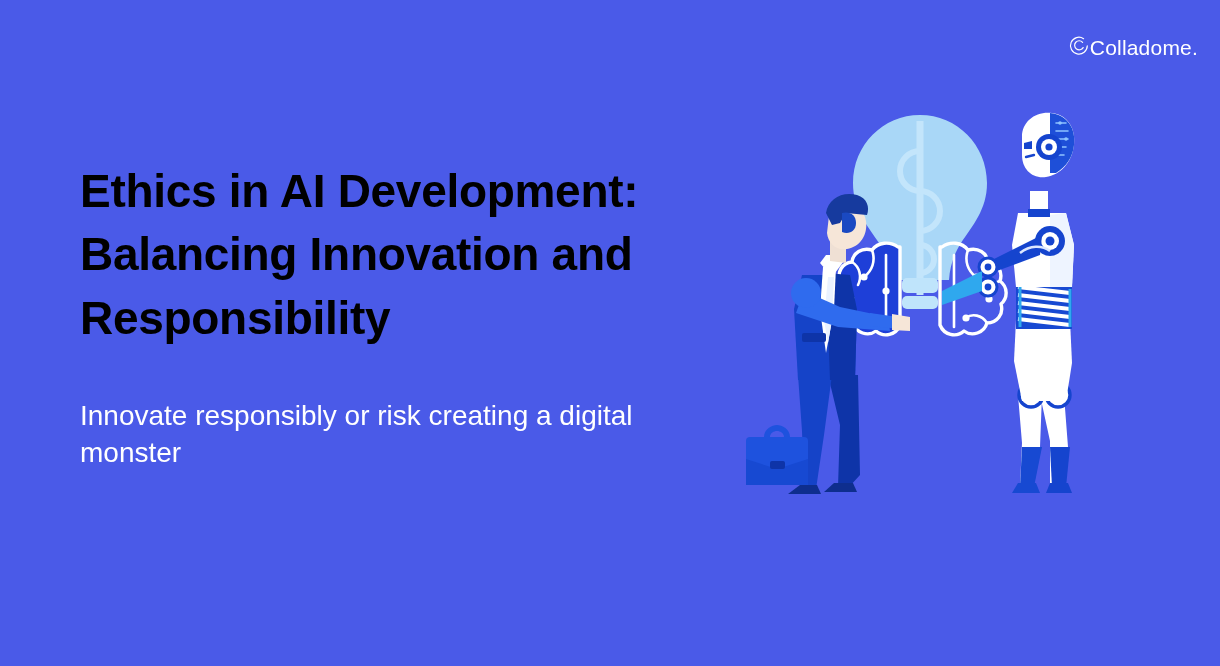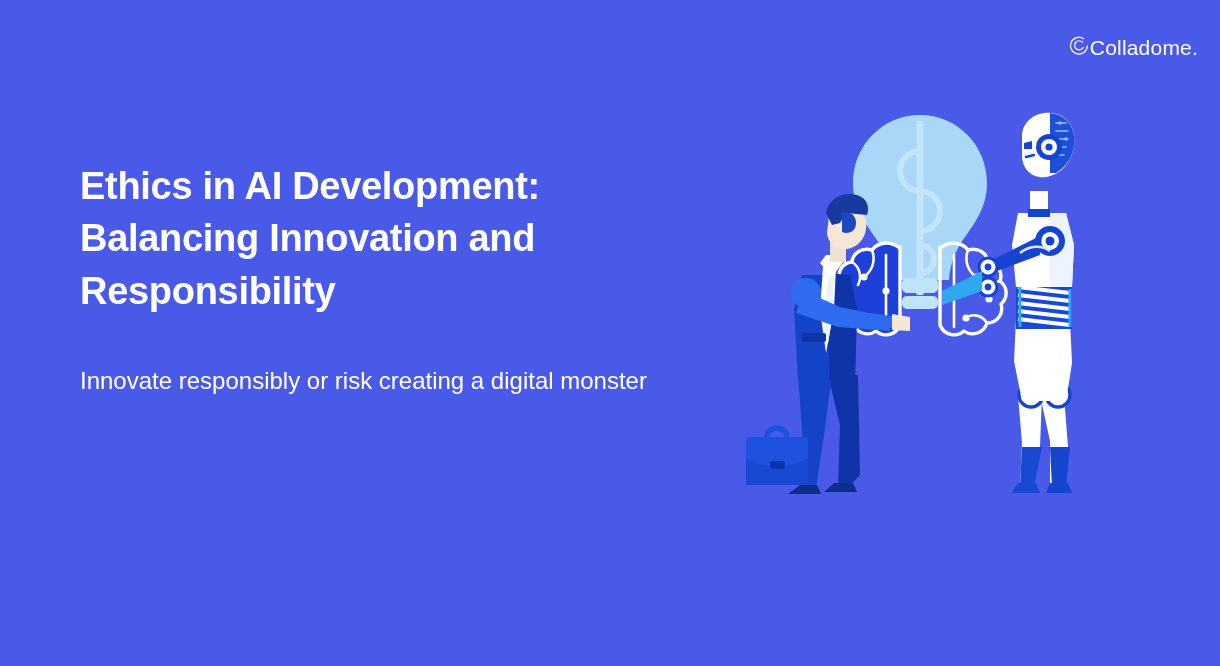--- a/index.html
+++ b/index.html
@@ -43,31 +43,31 @@
   }
 
   
   #text-block {
     position: absolute;
     left: 80px;
     top: 160px;
     width: 620px;
   }
   #headline {
-    color: #ffffff;
-    font-size: 38px;
+    color: #000000;
+    font-size: 46px;
     font-weight: bold;
     line-height: 1.38;
     letter-spacing: -0.3px;
     margin: 0;
     font-family: "Liberation Sans", sans-serif;
   }
   #subtitle {
     color: #FFFFFF;
-    font-size: 24px;
+    font-size: 28px;
     font-weight: normal;
     line-height: 1.32;
     margin: 0;
     padding-top: 48px;
     max-width: 575px;
     font-family: "Liberation Sans", sans-serif;
   }
 
   
   #illustration {

